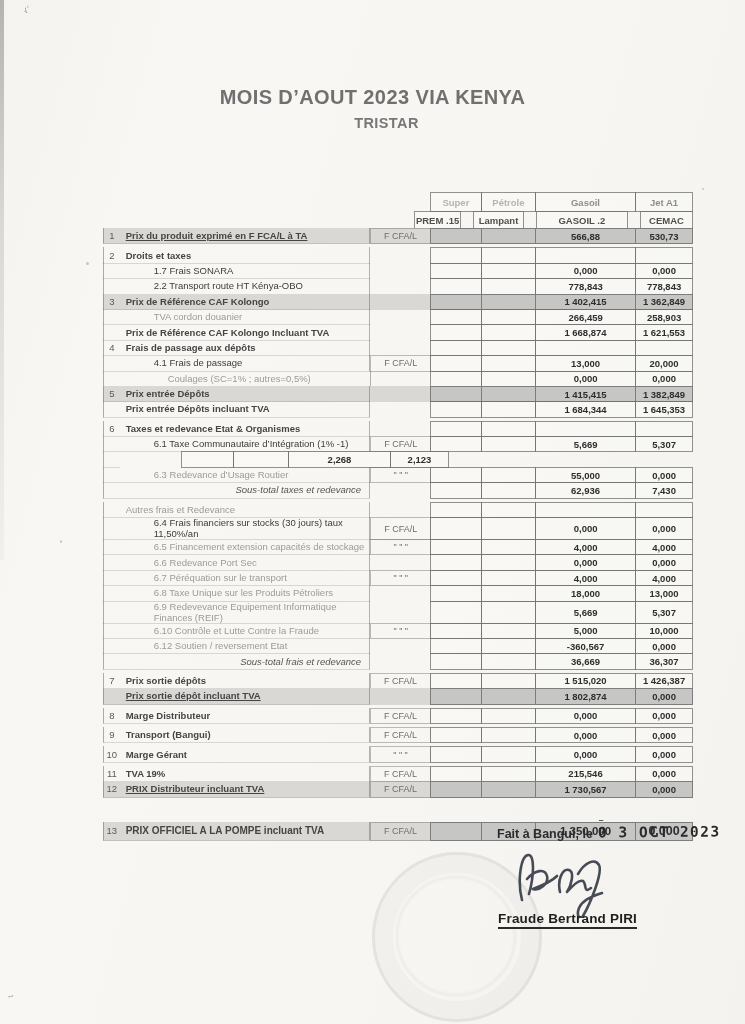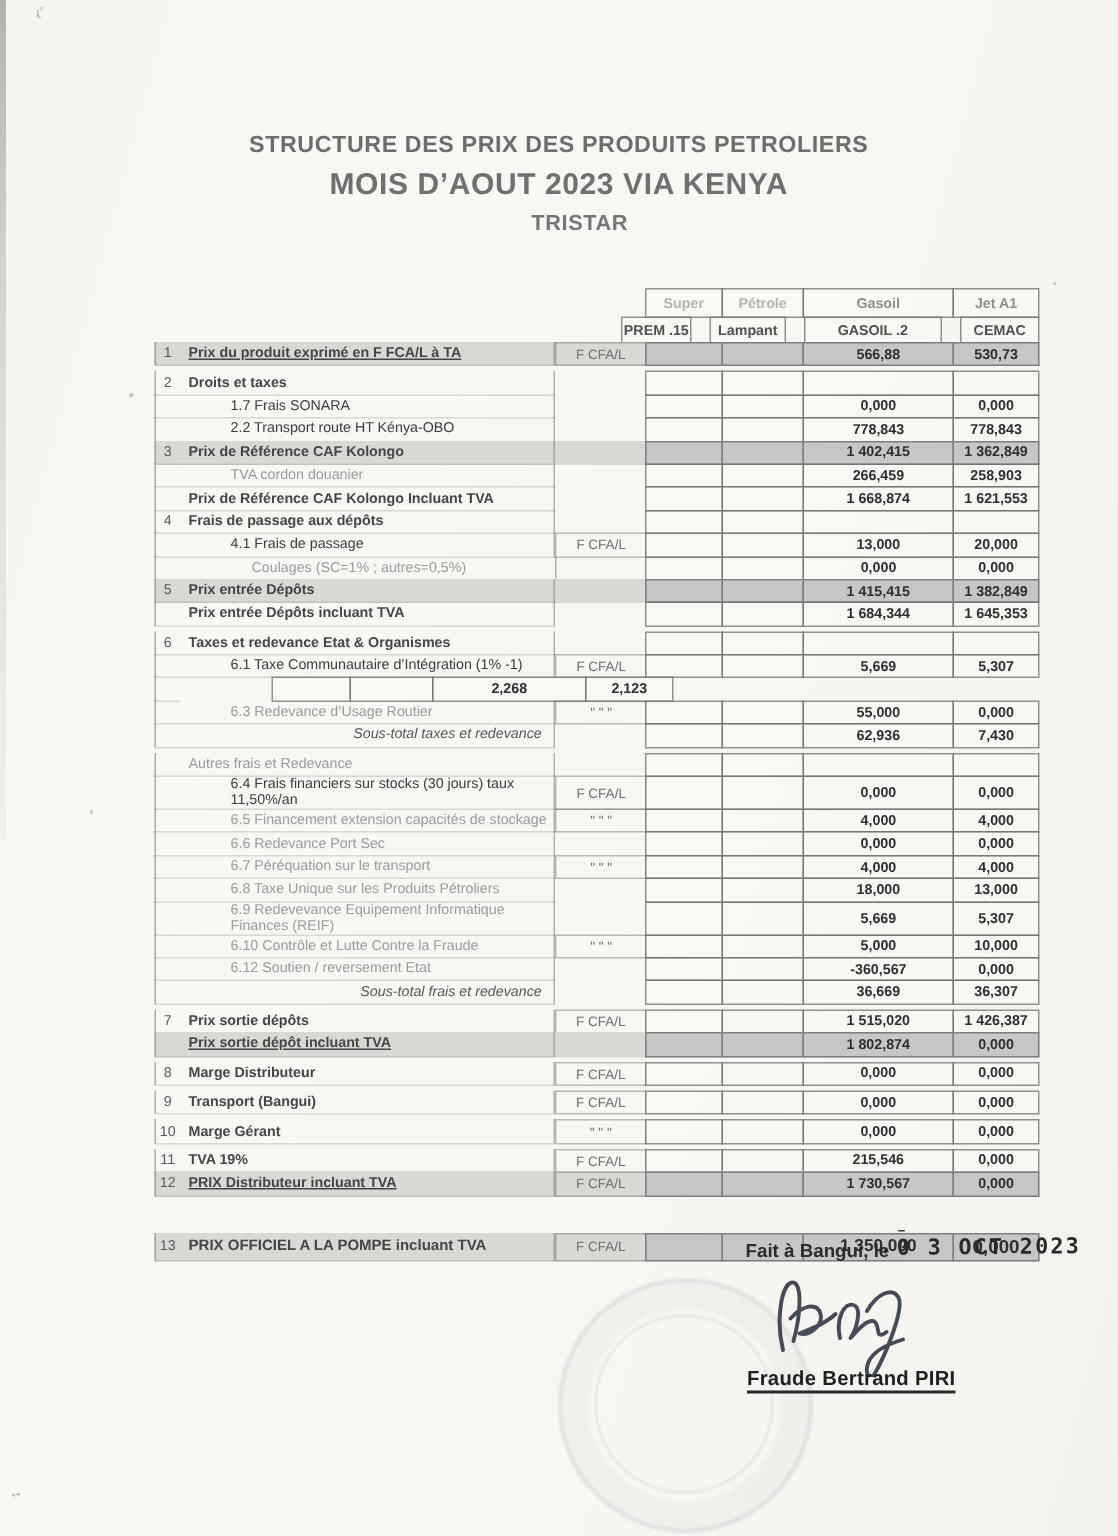--- a/index.html
+++ b/index.html
@@ -98,21 +98,20 @@
 <div class="page">
 
   <div class="scan-edge"></div>
   <div class="pen-mark" style="left:24px;top:4px;">ʵ⁢ʿ</div>
   <div class="pen-mark" style="left:6px;top:990px;font-size:9px;">↔</div>
   <div class="speck" style="left:86px;top:262px;width:3px;height:3px;"></div>
   <div class="speck" style="left:702px;top:188px;width:2px;height:2px;"></div>
   <div class="speck" style="left:60px;top:540px;width:2px;height:3px;"></div>
 
   <div class="title">
-    <div class="t1">STRUCTURE DES PRIX DES PRODUITS PETROLIERS</div>
     <div class="t2">MOIS D’AOUT 2023 VIA KENYA</div>
     <div class="t3">TRISTAR</div>
   </div>
 
   <div class="tbl">
     <div class="row hrow h1" style="height:20px;">
       <div class="cell hspacer"></div>
       <div class="cell vcell c-super">Super</div>
       <div class="cell vcell c-petrole">Pétrole</div>
       <div class="cell vcell c-gasoil">Gasoil</div>

